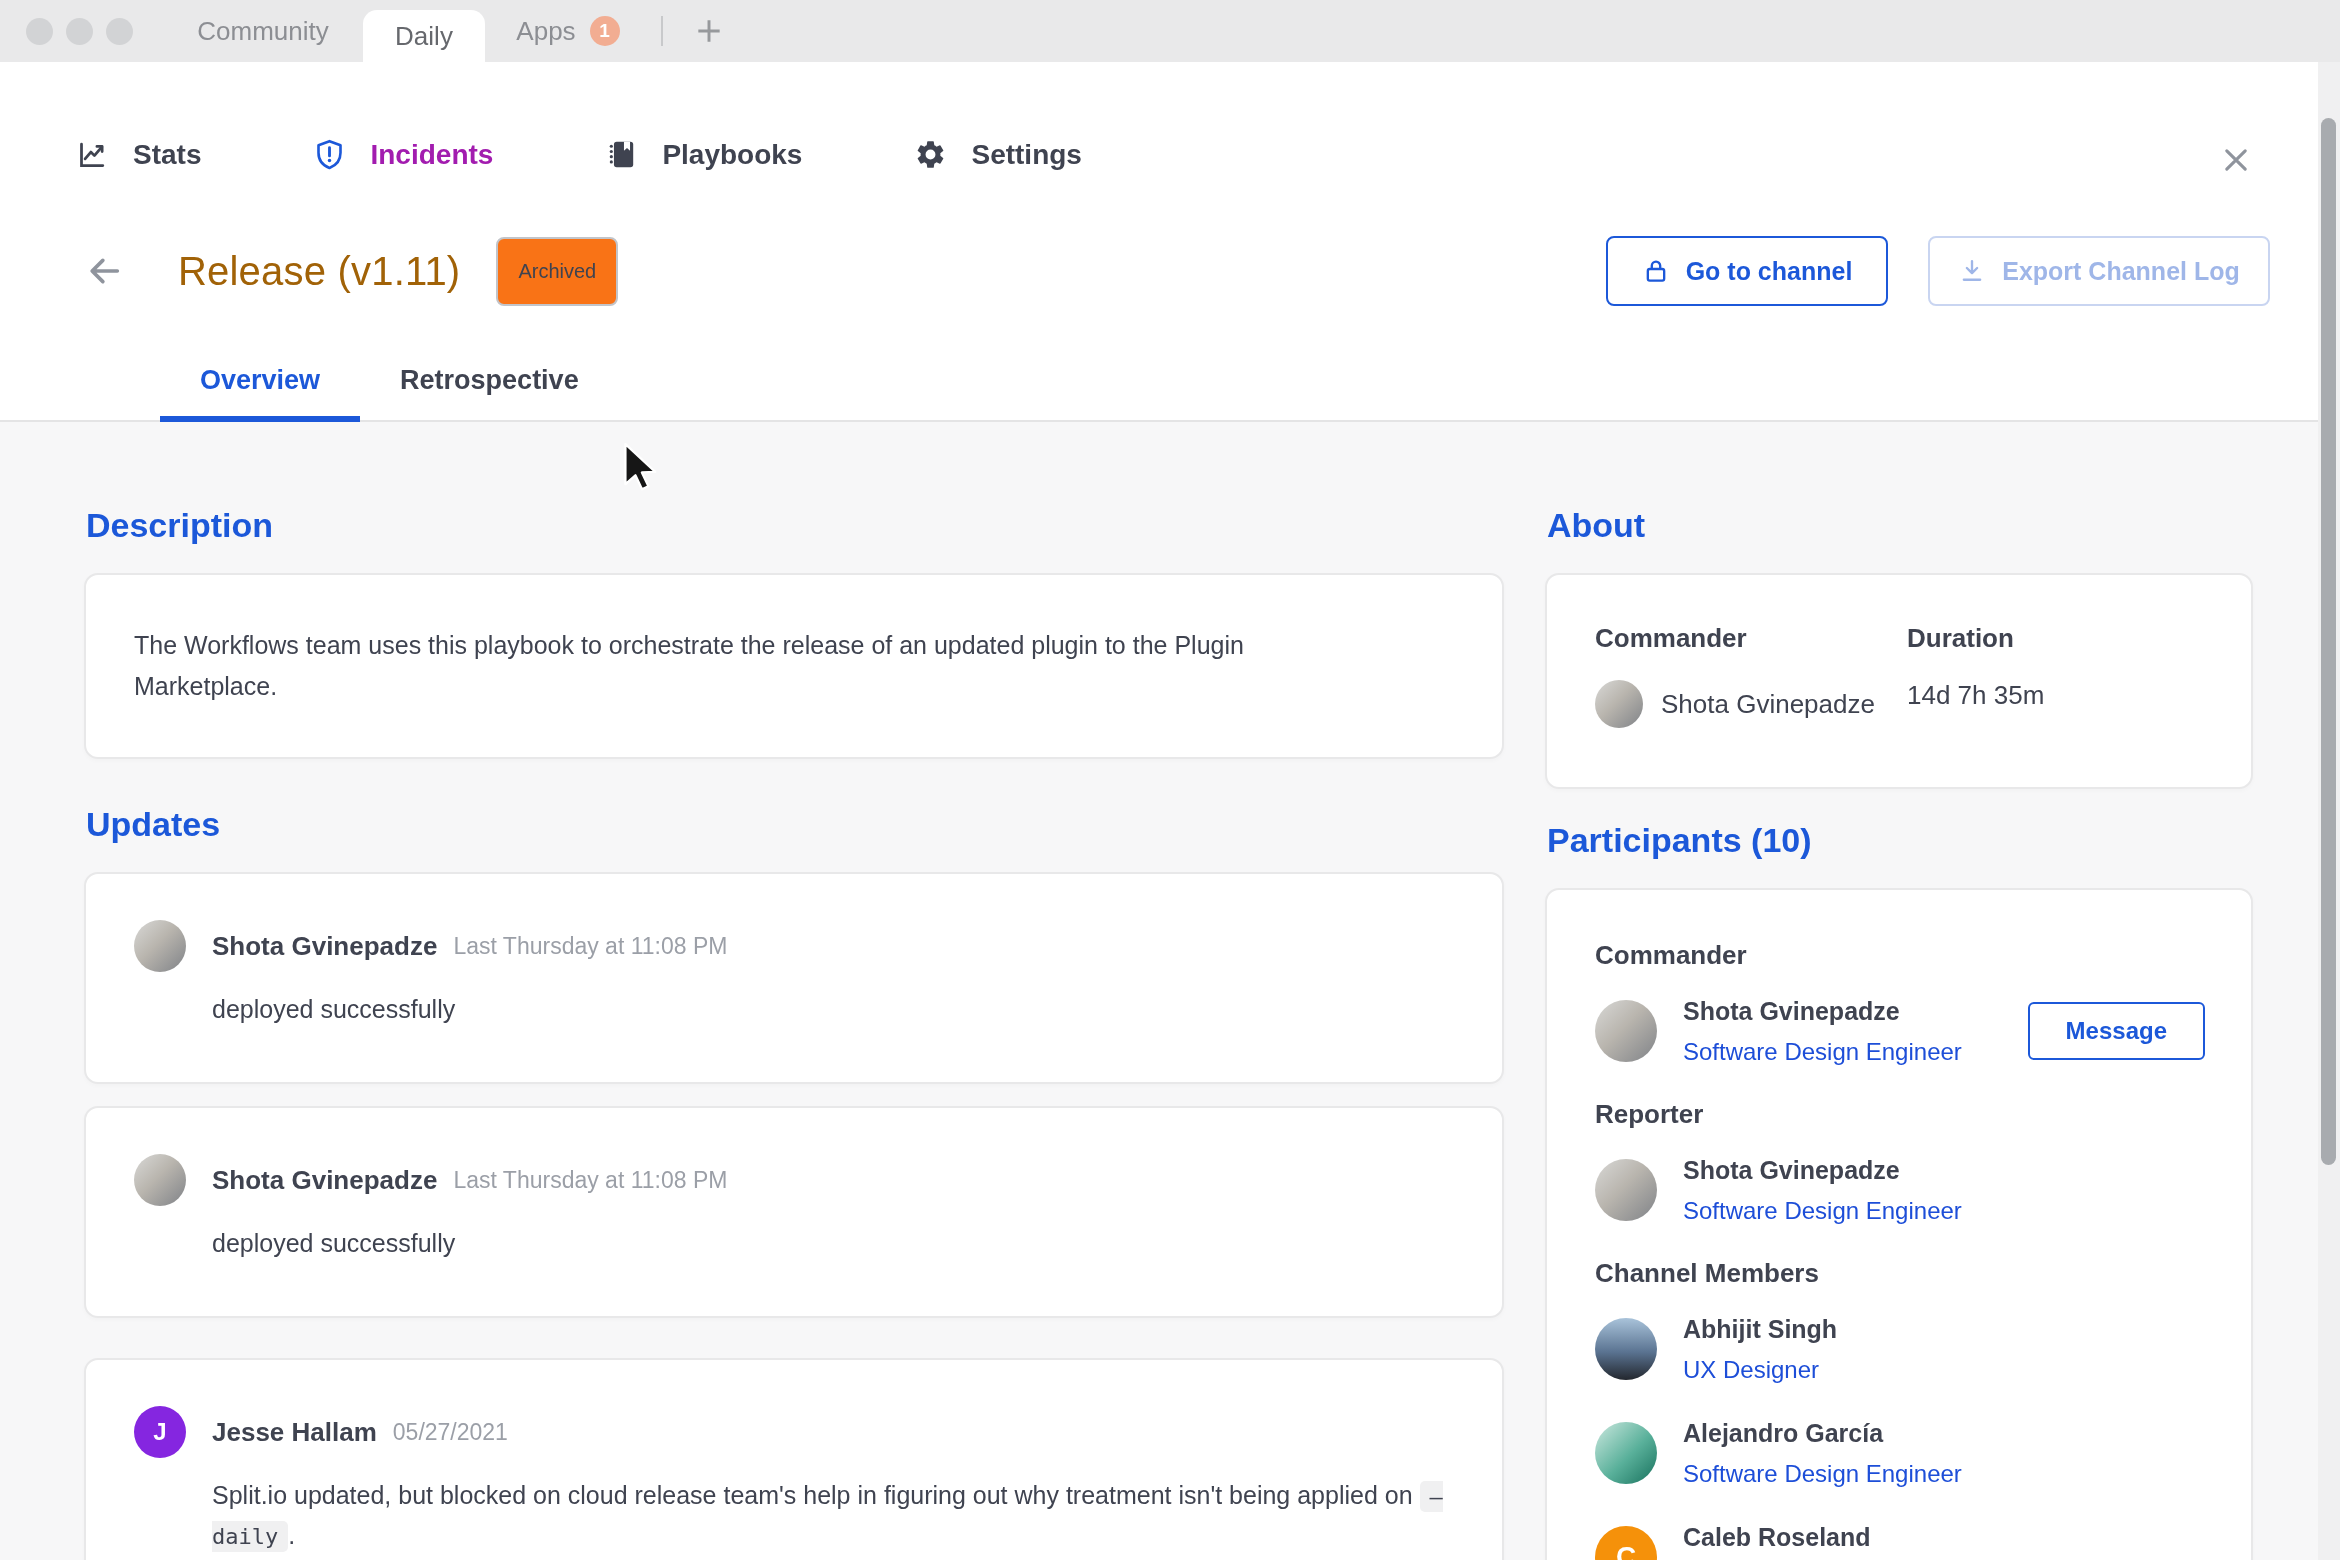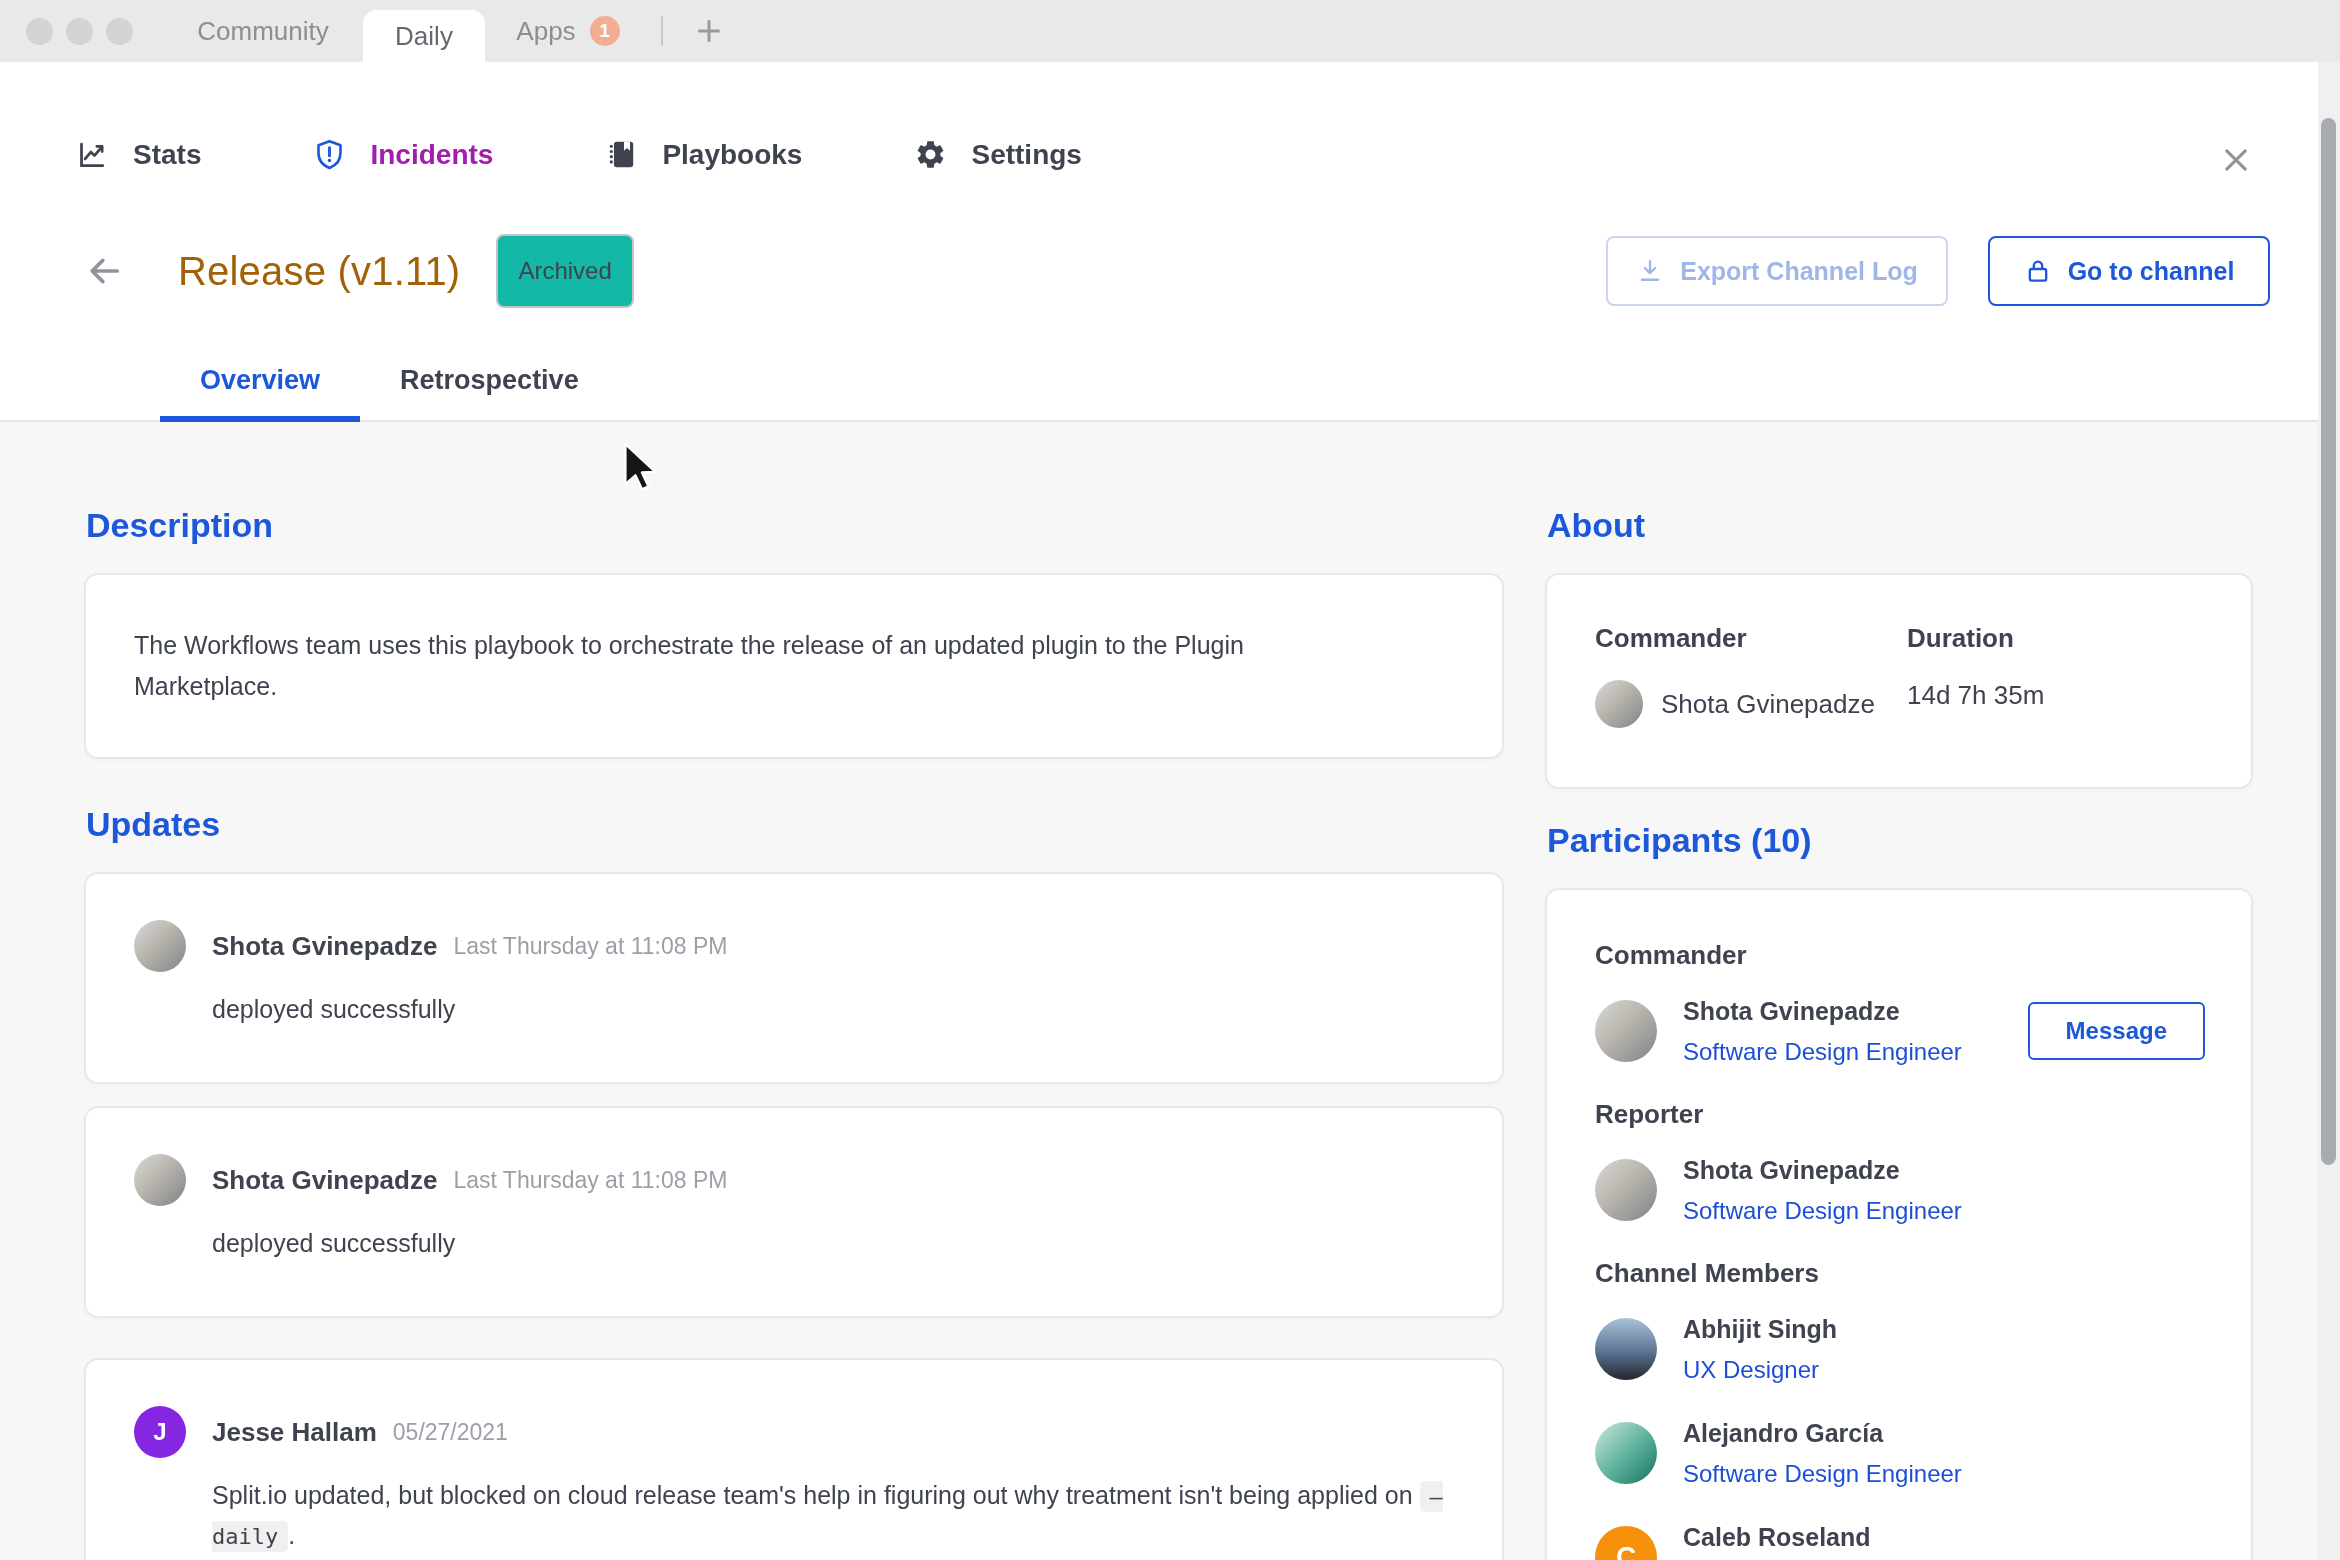--- a/index.html
+++ b/index.html
@@ -34,21 +34,21 @@
   .nav-item.active { color:#a21caf; }
   .nav-item svg { display:block; }
   .close-x { position:absolute; top:78px; right:84px; width:40px; height:40px;
     display:flex; align-items:center; justify-content:center; cursor:pointer; }
 
   .title-row { position:absolute; top:172px; left:84px; right:70px; height:74px;
     display:flex; align-items:center; }
   .back-arrow { width:44px; height:44px; margin-right:50px; display:flex; align-items:center; }
   .page-title { font-size:40px; font-weight:500; color:#a16207; letter-spacing:0.2px; }
   .archived-badge { margin-left:36px; border:2px solid #c2c4c9; border-radius:8px;
-    font-size:24px; color:#3f4350; padding:21px 20px; background:#14b8a6; }
+    font-size:20px; color:#3f4350; padding:21px 20px; background:#f97316; }
   .hdr-buttons { margin-left:auto; display:flex; gap:40px; }
   .btn { display:flex; align-items:center; justify-content:center; gap:16px;
     height:70px; border-radius:8px; font-size:25px; font-weight:700;
     background:#ffffff; cursor:pointer; }
   .btn-primary { width:282px; border:2px solid #1c58d9; color:#1c58d9; }
   .btn-disabled { width:342px; border:2px solid #c9d5f1; color:#9fb6e8; }
 
   .tabs-row { position:absolute; left:160px; bottom:0; display:flex; }
   .ptab { font-size:27px; font-weight:700; padding:0 40px 24px 40px; color:#3f4350; cursor:pointer;
     position:relative; }
@@ -177,32 +177,32 @@
 
   <div class="title-row">
     <div class="back-arrow">
       <svg width="40" height="40" viewBox="0 0 24 24">
         <path d="M20 12H5.2M11.3 5.6L4.9 12l6.4 6.4" stroke="#8f949d" stroke-width="2.2" fill="none" stroke-linecap="round" stroke-linejoin="round"></path>
       </svg>
     </div>
     <span class="page-title">Release (v1.11)</span>
     <span class="archived-badge">Archived</span>
     <div class="hdr-buttons">
-      <button class="btn btn-disabled">
-        <svg width="28" height="28" viewBox="0 0 24 24">
-          <path d="M12 3.5v10M7.6 9.4l4.4 4.4 4.4-4.4M5 19.5h14" stroke="#9fb6e8" stroke-width="2" fill="none" stroke-linecap="round" stroke-linejoin="round"></path>
-        </svg>
-        <span>Export Channel Log</span>
-      </button>
       <button class="btn btn-primary">
         <svg width="28" height="28" viewBox="0 0 24 24">
           <rect x="5" y="10.3" width="14" height="10" rx="1.6" stroke="#1c58d9" stroke-width="2" fill="none"></rect>
           <path d="M8.4 10.3V7.6a3.6 3.6 0 0 1 7.2 0v2.7" stroke="#1c58d9" stroke-width="2" fill="none"></path>
         </svg>
         <span>Go to channel</span>
+      </button>
+      <button class="btn btn-disabled">
+        <svg width="28" height="28" viewBox="0 0 24 24">
+          <path d="M12 3.5v10M7.6 9.4l4.4 4.4 4.4-4.4M5 19.5h14" stroke="#9fb6e8" stroke-width="2" fill="none" stroke-linecap="round" stroke-linejoin="round"></path>
+        </svg>
+        <span>Export Channel Log</span>
       </button>
     </div>
   </div>
 
   <div class="tabs-row">
     <div class="ptab active">
       <span>Overview</span>
     </div>
     <div class="ptab">
       <span>Retrospective</span>

